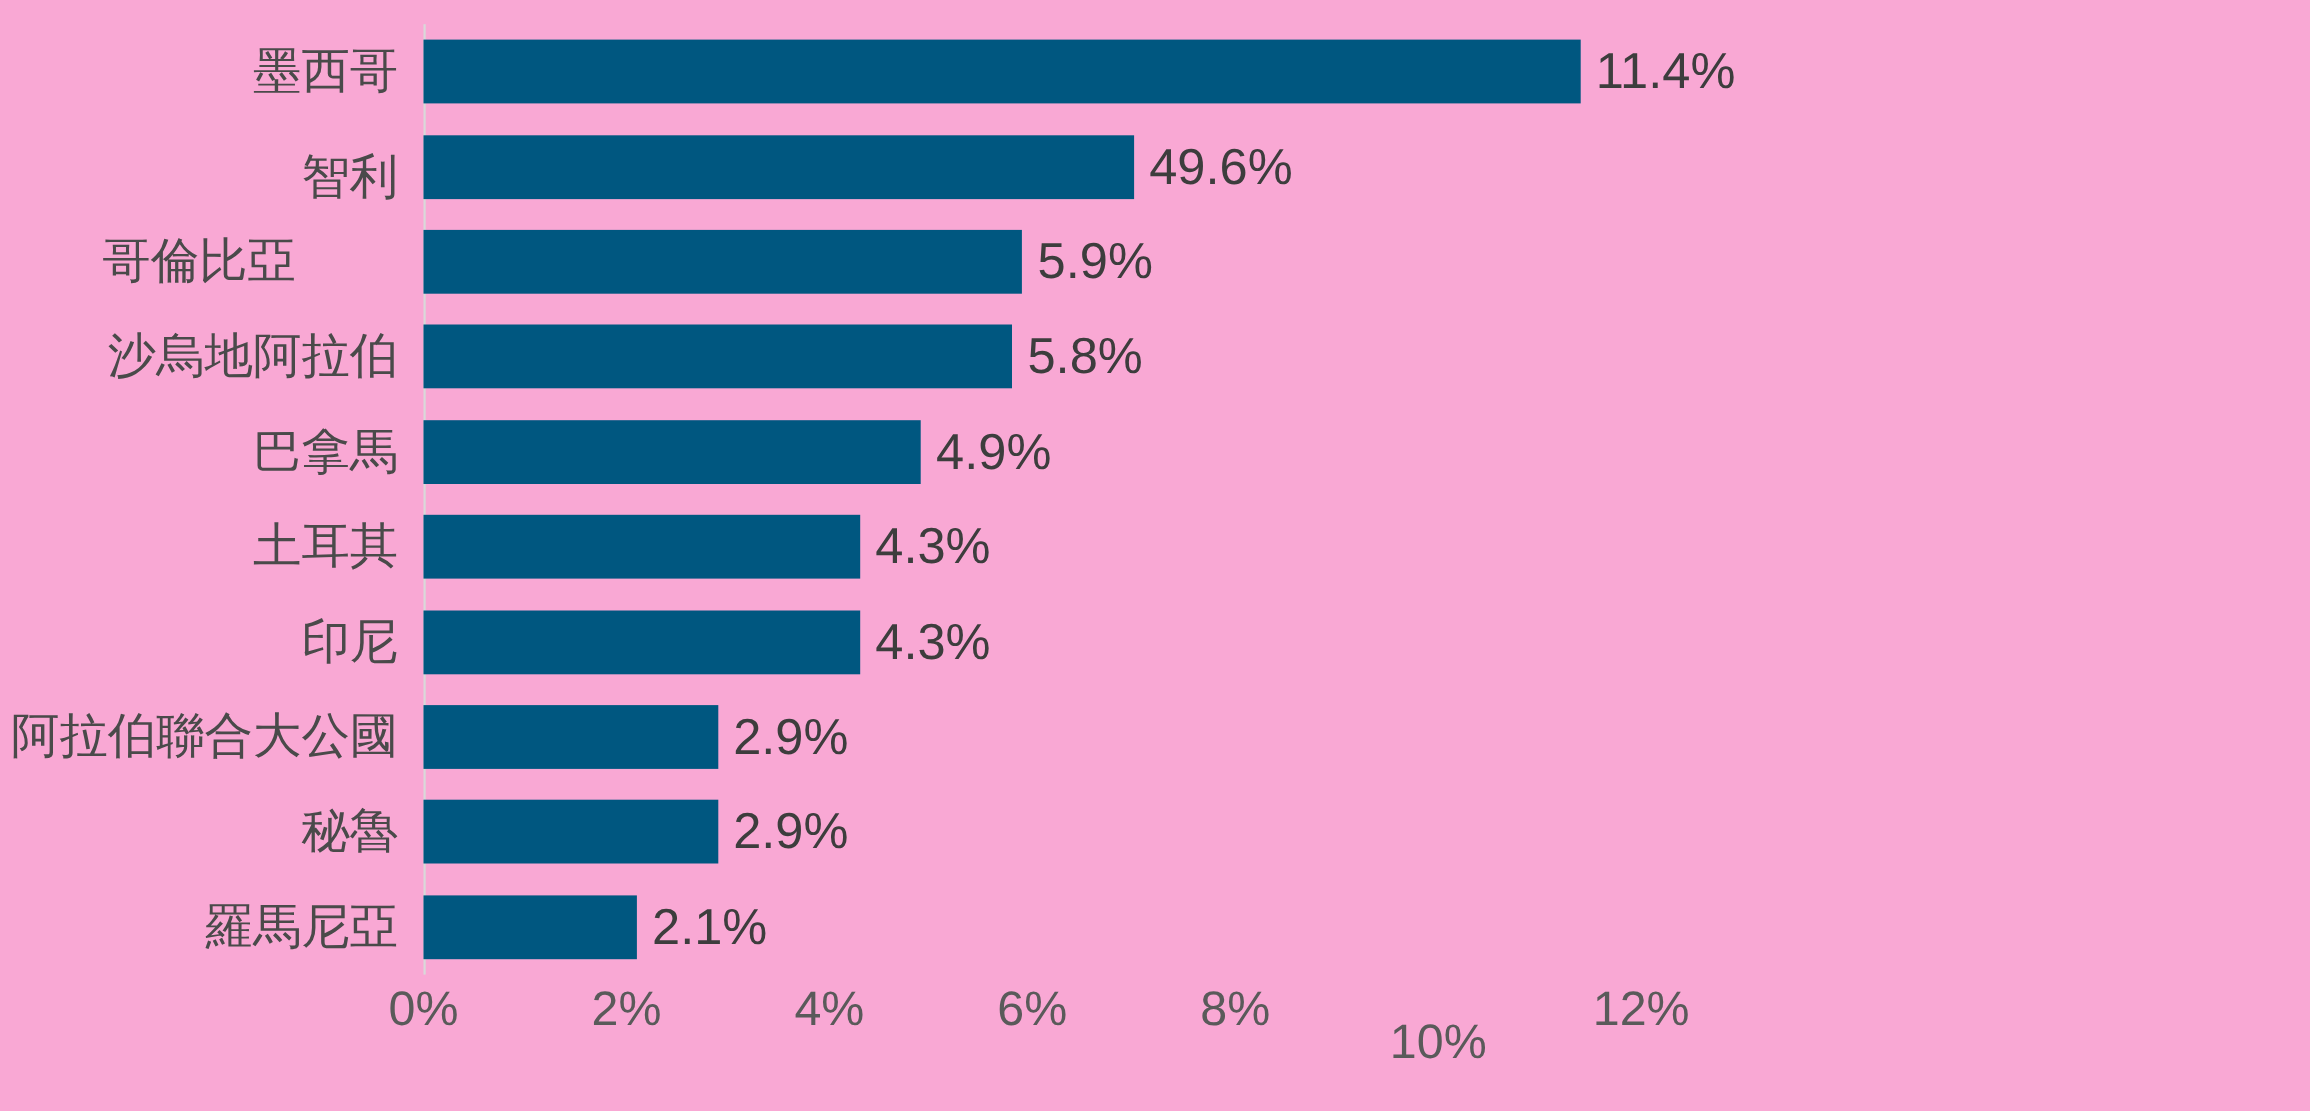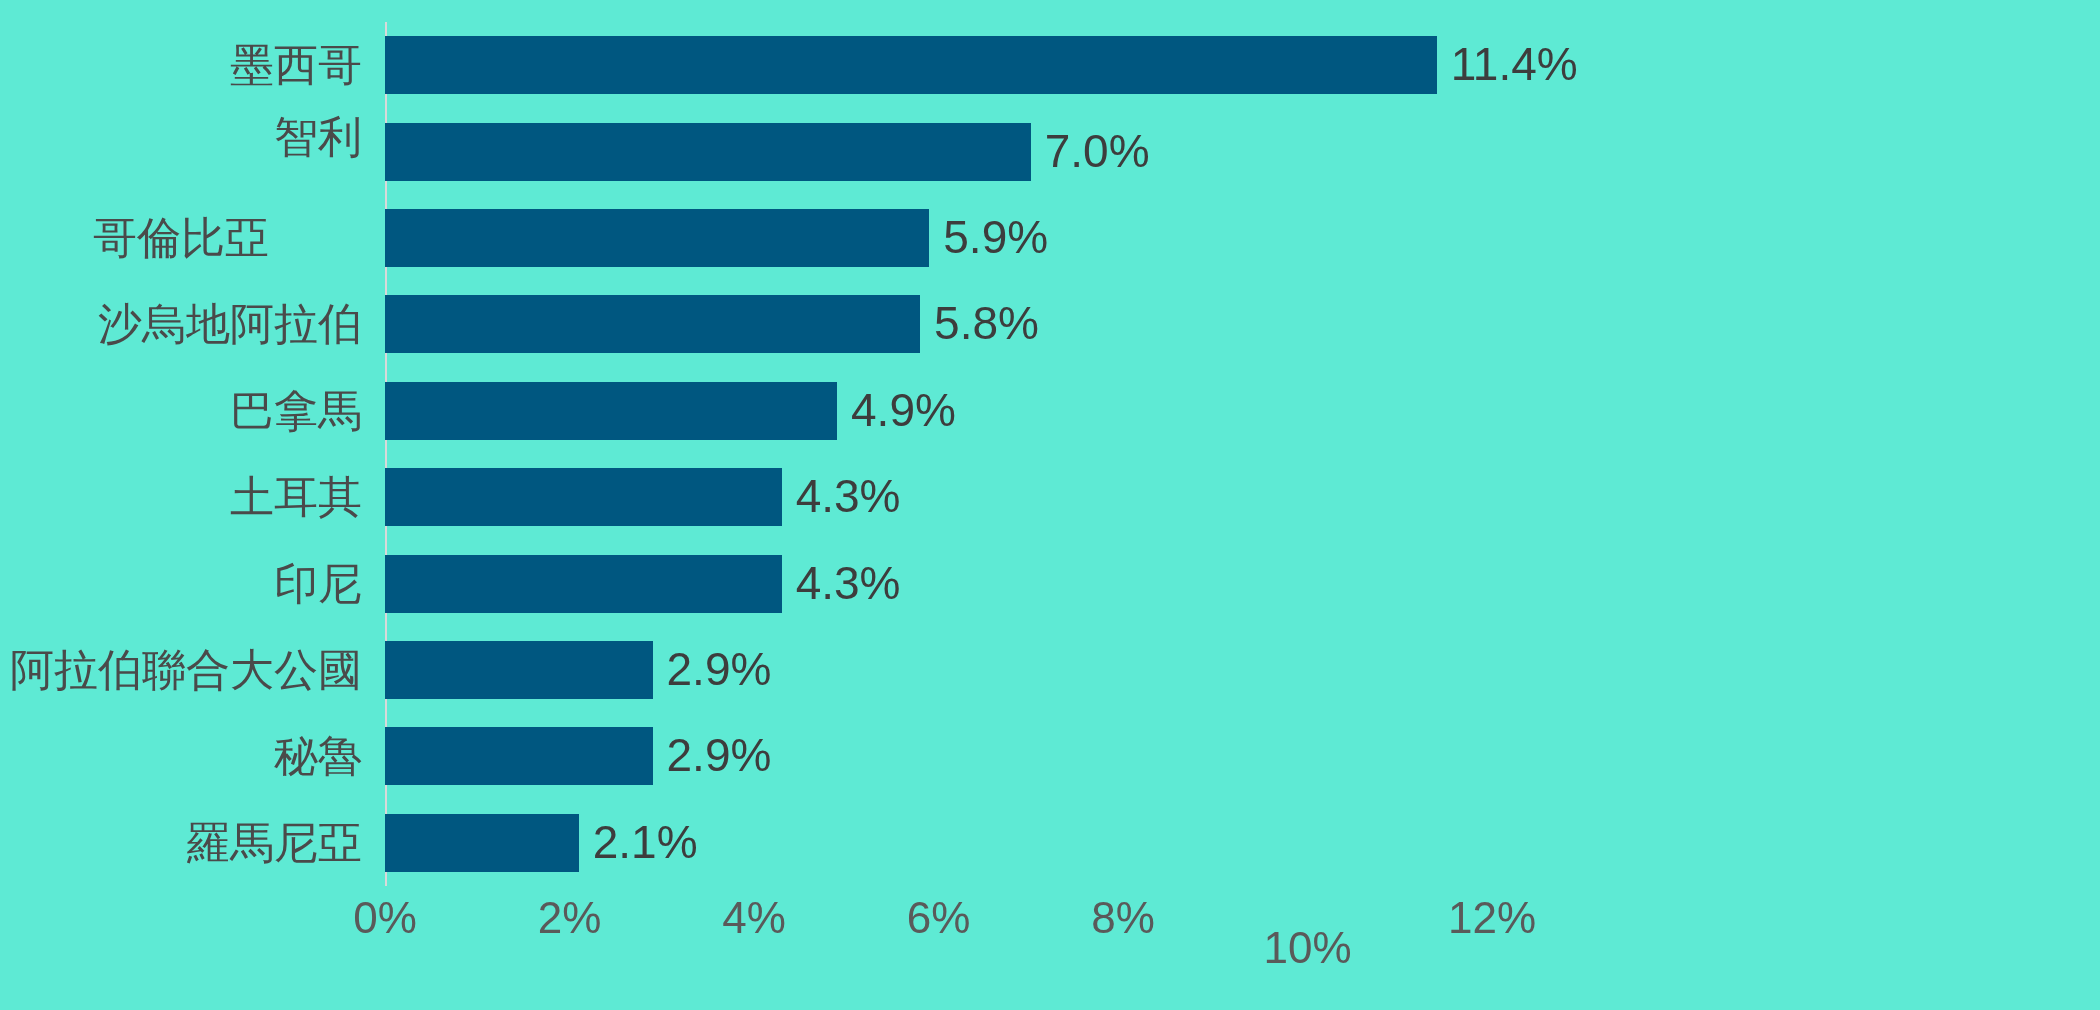--- a/index.html
+++ b/index.html
@@ -11,21 +11,21 @@
     width: 2100px;
     height: 1010px;
     font-family: "Liberation Sans", "DejaVu Sans", sans-serif;
     overflow: hidden;
   }
 
   #chart-root {
     position: relative;
     width: 2100px;
     height: 1010px;
-    background: #5eead4;
+    background: #f9a8d4;
   }
 
   
   
   .cat-col {
     position: absolute;
     left: 0;
     top: 0;
     width: 362px;
   }
@@ -101,36 +101,36 @@
 </style>
 </head>
 <body>
 
 <div id="chart-root">
 
   <div class="axis-line"></div>
 
   <div class="cat-col" id="cat-col">
       <div class="cat-label" style="top: 43.2px;">墨西哥</div>
-      <div class="cat-label" style="top: 115px; text-align: right;">智利</div>
+      <div class="cat-label" style="top: 139px; text-align: right;">智利</div>
       <div class="cat-label" style="top: 216px; text-align: center;">哥倫比亞</div>
       <div class="cat-label" style="top: 302.4px;">沙烏地阿拉伯</div>
       <div class="cat-label" style="top: 388.8px;">巴拿馬</div>
       <div class="cat-label" style="top: 475.2px; padding-left: 24px;">土耳其</div>
       <div class="cat-label" style="top: 561.6px;">印尼</div>
       <div class="cat-label" style="top: 648px;">阿拉伯聯合大公國</div>
       <div class="cat-label" style="top: 734.4px;">秘魯</div>
       <div class="cat-label" style="top: 820.8px;">羅馬尼亞</div>
     </div>
 
   <div class="plot-area" id="plot-area">
       <div class="bar" style="top: 36.2px; height: 58px; width: 1051.65px; background: rgb(0, 87, 128);"></div>
       <div class="value-label" style="left: 1065.65px; top: 41.2px; color: rgb(61, 61, 61);">11.4%</div>
       <div class="bar" style="top: 122.6px; height: 58px; width: 645.75px; background: rgb(0, 87, 128);"></div>
-      <div class="value-label" style="left: 659.75px; top: 127.6px; color: rgb(61, 61, 61);">7.0%</div>
+      <div class="value-label" style="left: 659.75px; top: 127.6px; color: rgb(61, 61, 61);">49.6%</div>
       <div class="bar" style="top: 209px; height: 58px; width: 544.275px; background: rgb(0, 87, 128);"></div>
       <div class="value-label" style="left: 558.275px; top: 214px; color: rgb(61, 61, 61);">5.9%</div>
       <div class="bar" style="top: 295.4px; height: 58px; width: 535.05px; background: rgb(0, 87, 128);"></div>
       <div class="value-label" style="left: 549.05px; top: 300.4px; color: rgb(61, 61, 61);">5.8%</div>
       <div class="bar" style="top: 381.8px; height: 58px; width: 452.025px; background: rgb(0, 87, 128);"></div>
       <div class="value-label" style="left: 466.025px; top: 386.8px; color: rgb(61, 61, 61); text-align: right;">4.9%</div>
       <div class="bar" style="top: 468.2px; height: 58px; width: 396.675px; background: rgb(0, 87, 128);"></div>
       <div class="value-label" style="left: 410.675px; top: 473.2px; color: rgb(61, 61, 61);">4.3%</div>
       <div class="bar" style="top: 554.6px; height: 58px; width: 396.675px; background: rgb(0, 87, 128);"></div>
       <div class="value-label" style="left: 410.675px; top: 559.6px; color: rgb(61, 61, 61);">4.3%</div>

